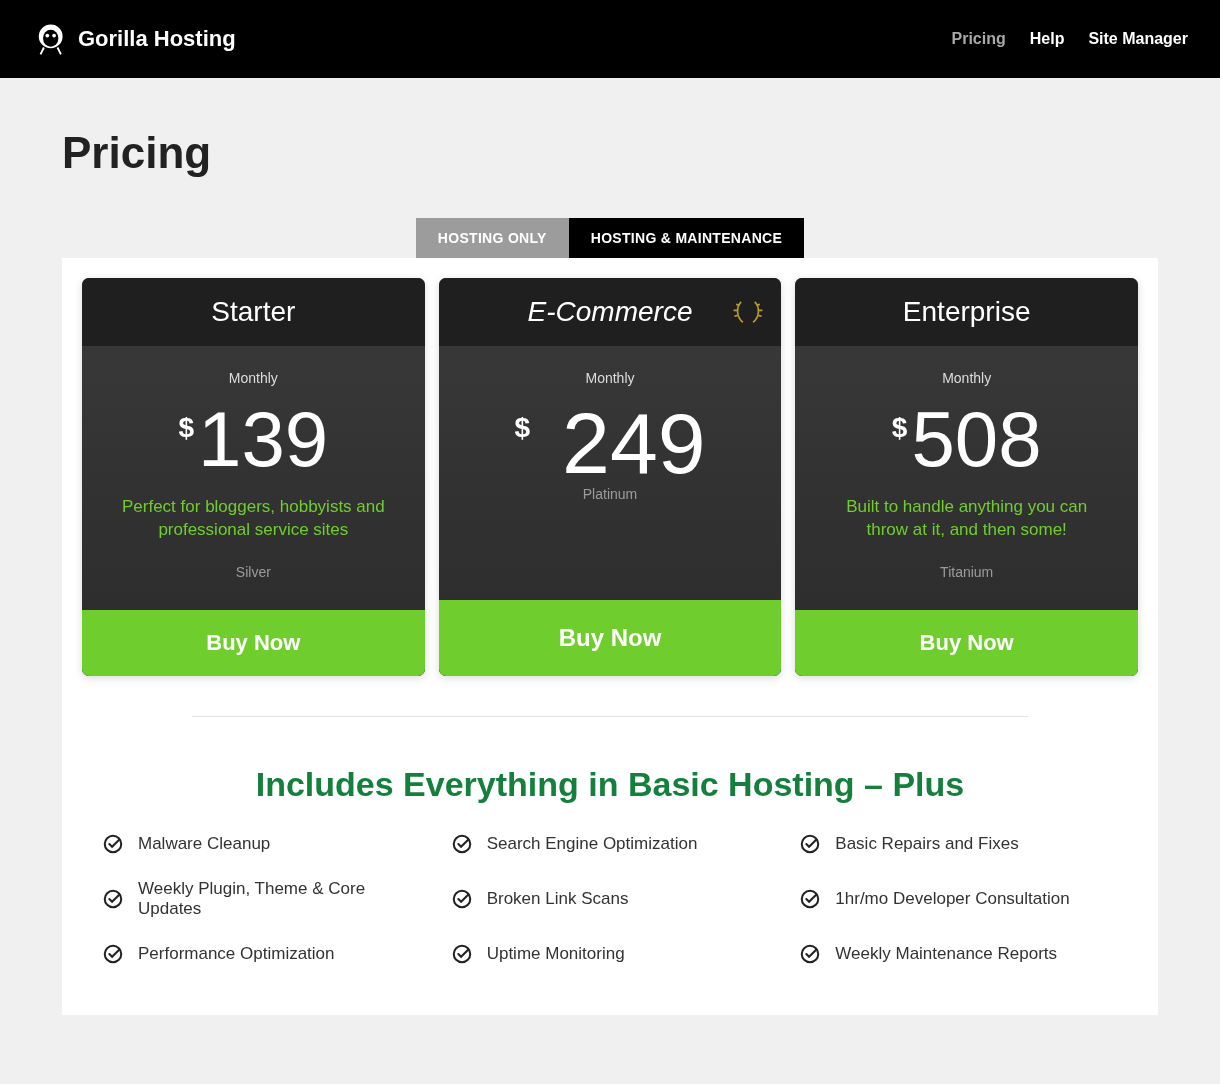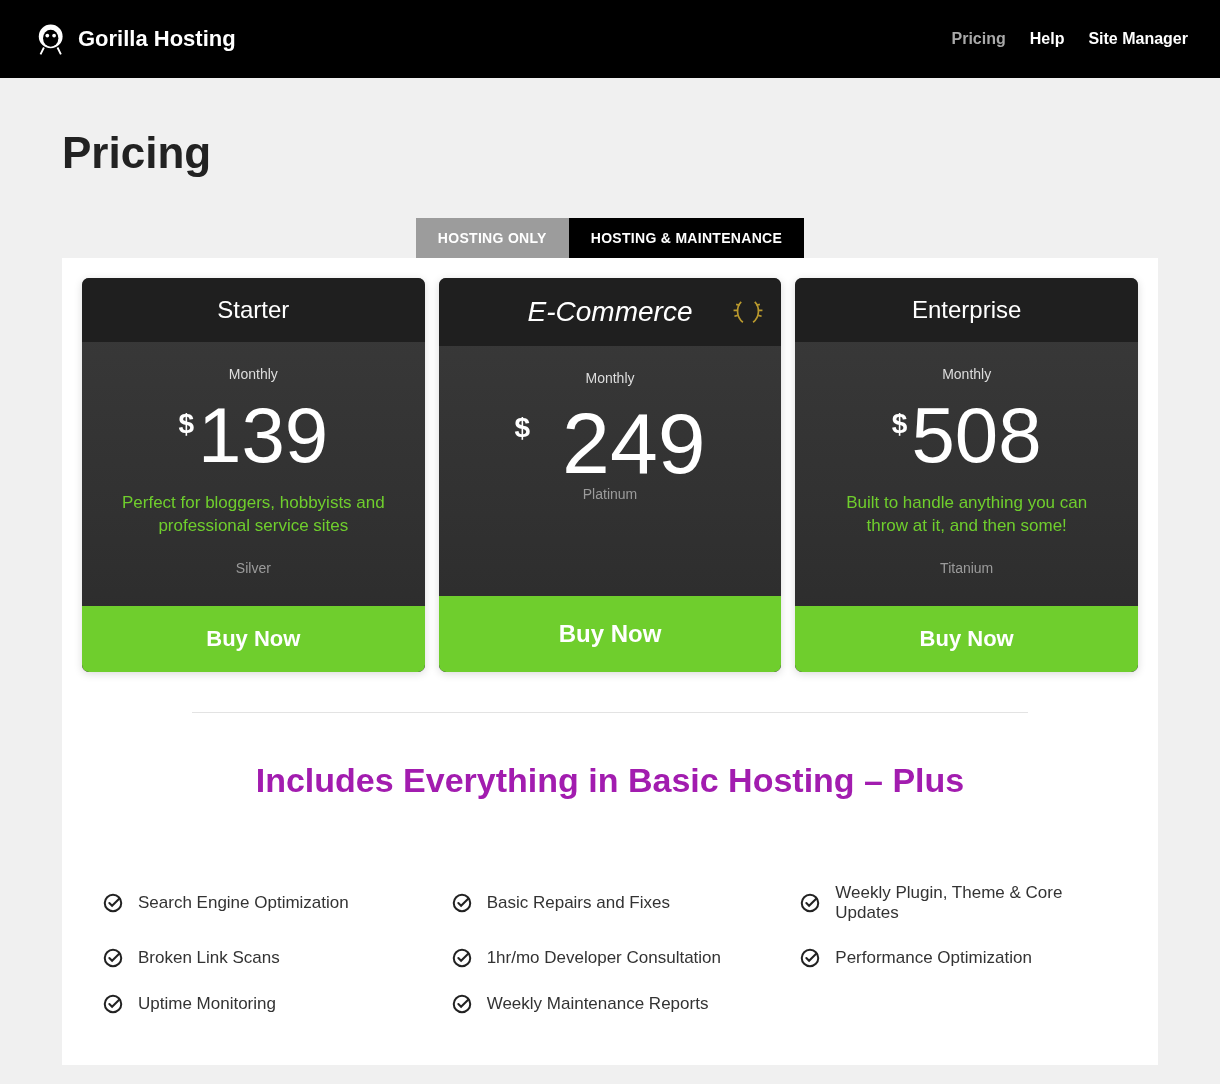--- a/index.html
+++ b/index.html
@@ -79,21 +79,21 @@
     background: linear-gradient(#3a3a3a 0%, #2b2b2b 100%);
     color: #fff;
     display: flex;
     flex-direction: column;
     min-width: 0;
     box-shadow: 0 2px 8px rgba(0,0,0,.15);
   }
   .card-title {
     background: #1f1f1f;
     text-align: center;
-    font-size: 24px;
+    font-size: 28px;
     font-weight: 400;
     padding: 18px 10px;
     position: relative;
   }
   .card.featured .card-title { font-size: 28px; font-style: italic; }
   .laurel-badge {
     position: absolute;
     right: 16px;
     top: 50%;
     transform: translateY(-50%);
@@ -153,22 +153,22 @@
   .card.featured .buy { padding: 24px 10px; font-size: 24px; }
   hr.divider {
     border: none;
     border-top: 1px solid #e3e3e3;
     margin: 0 110px 48px;
   }
   h2.includes-title {
     text-align: center;
     font-size: 34px;
     font-weight: 700;
-    color: #a21caf;
-    margin-bottom: 83px;
+    color: #15803d;
+    margin-bottom: 29px;
   }
   .features {
     display: grid;
     grid-template-columns: repeat(3, 1fr);
     grid-auto-rows: auto;
     row-gap: 24px;
     column-gap: 30px;
     padding: 0 20px;
   }
   .feature {
@@ -274,20 +274,27 @@
     <hr class="divider">
 
     <h2 class="includes-title">Includes Everything in Basic Hosting – Plus</h2>
 
     <div class="features">
       <div class="feature">
         <span class="check-icon"><svg viewBox="0 0 24 24" fill="none" stroke="#222" stroke-width="2.2">
               <circle cx="12" cy="12" r="9"></circle>
               <path d="M8 12 l3 3 l8 -8" stroke-linecap="round"></path>
             </svg></span>
+        <span>Malware Cleanup</span>
+      </div>
+      <div class="feature">
+        <span class="check-icon"><svg viewBox="0 0 24 24" fill="none" stroke="#222" stroke-width="2.2">
+              <circle cx="12" cy="12" r="9"></circle>
+              <path d="M8 12 l3 3 l8 -8" stroke-linecap="round"></path>
+            </svg></span>
         <span>Search Engine Optimization</span>
       </div>
       <div class="feature">
         <span class="check-icon"><svg viewBox="0 0 24 24" fill="none" stroke="#222" stroke-width="2.2">
               <circle cx="12" cy="12" r="9"></circle>
               <path d="M8 12 l3 3 l8 -8" stroke-linecap="round"></path>
             </svg></span>
         <span>Basic Repairs and Fixes</span>
       </div>
       <div class="feature">

